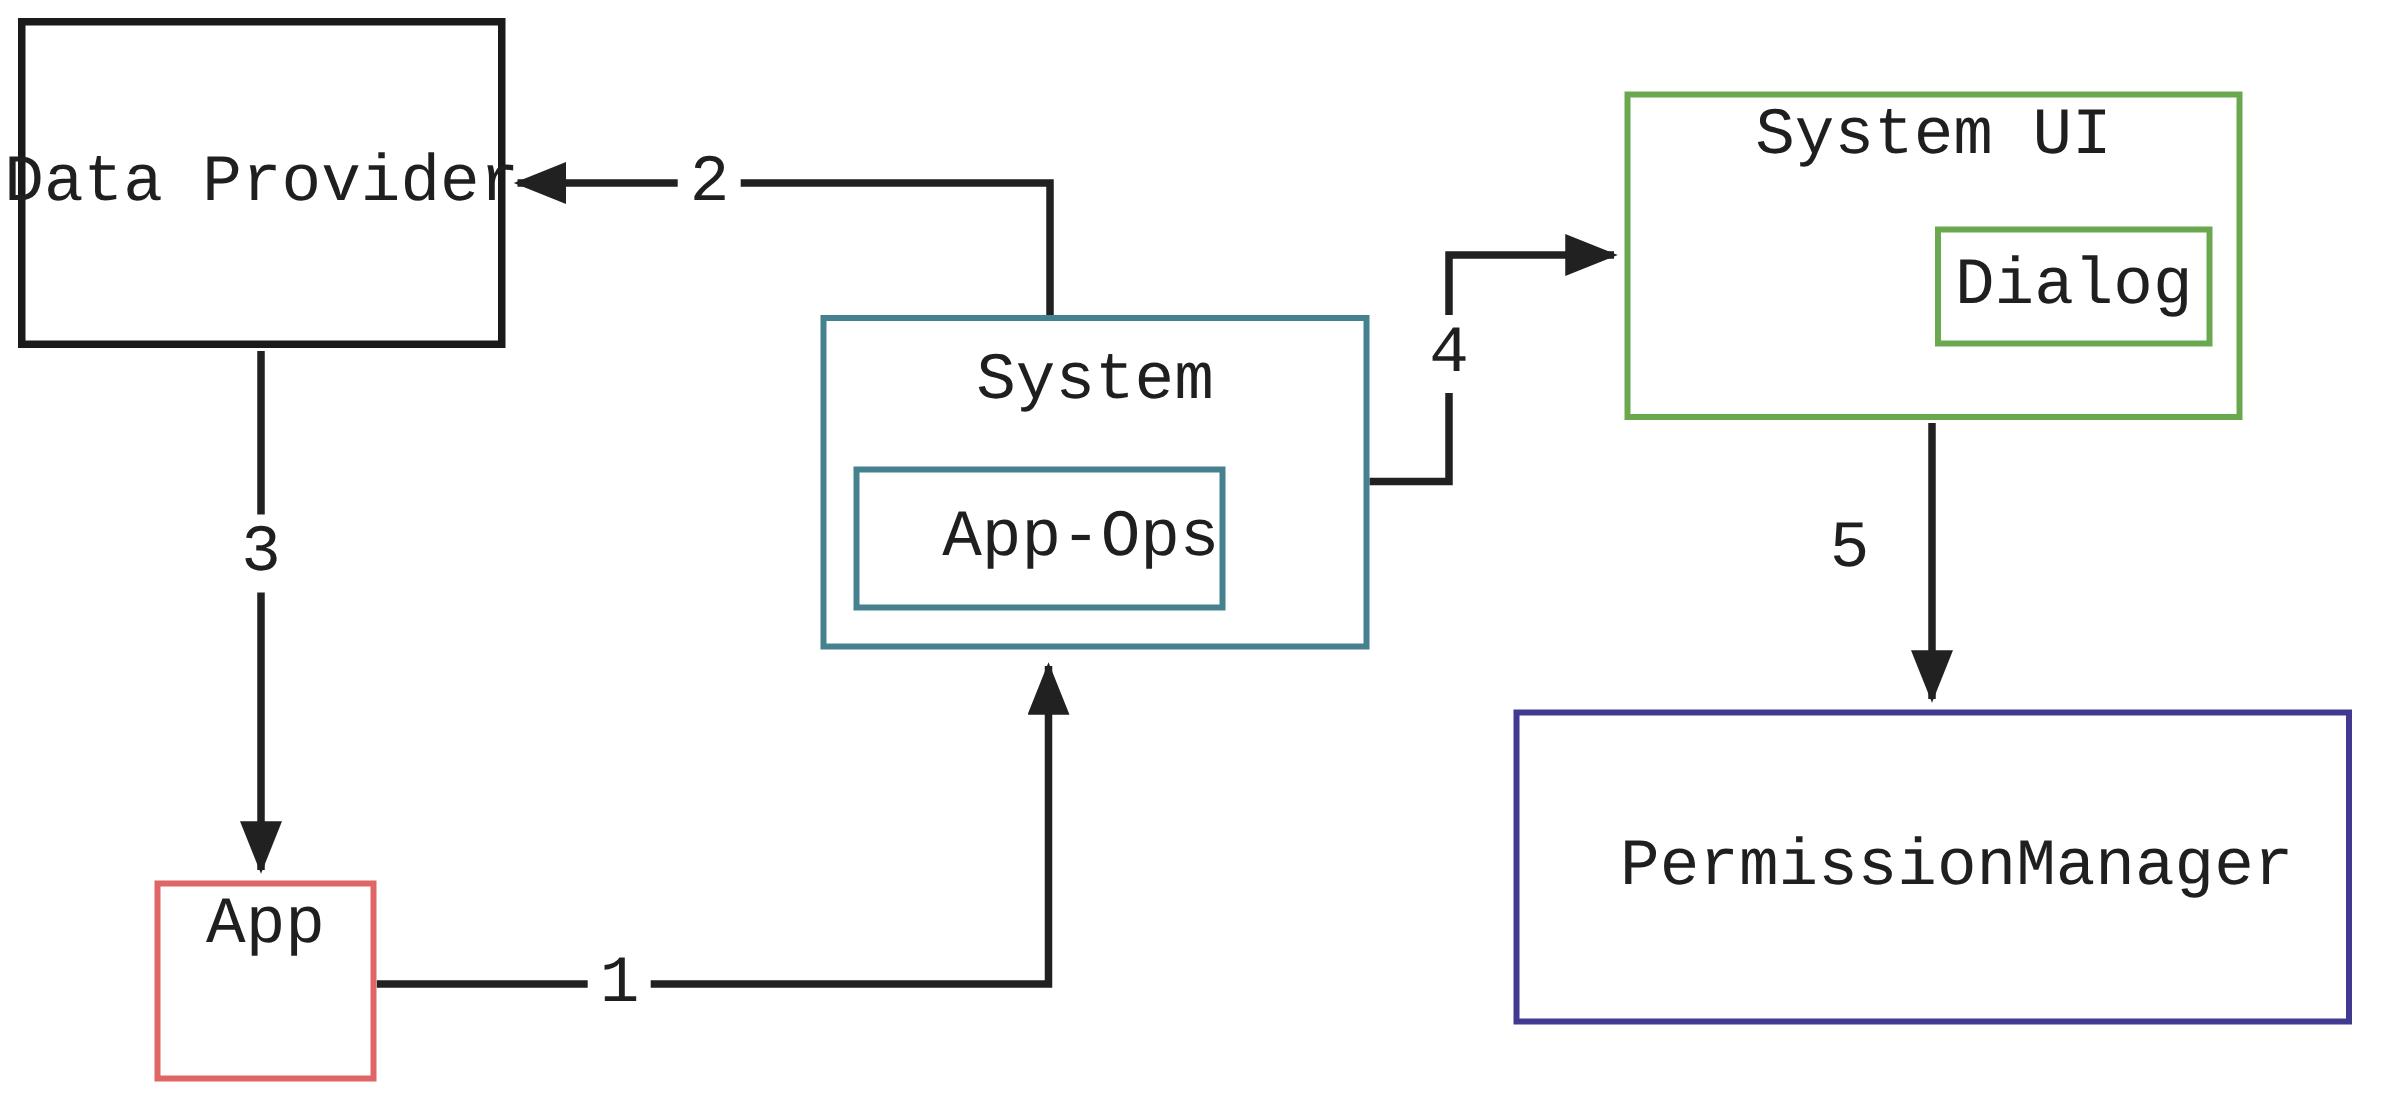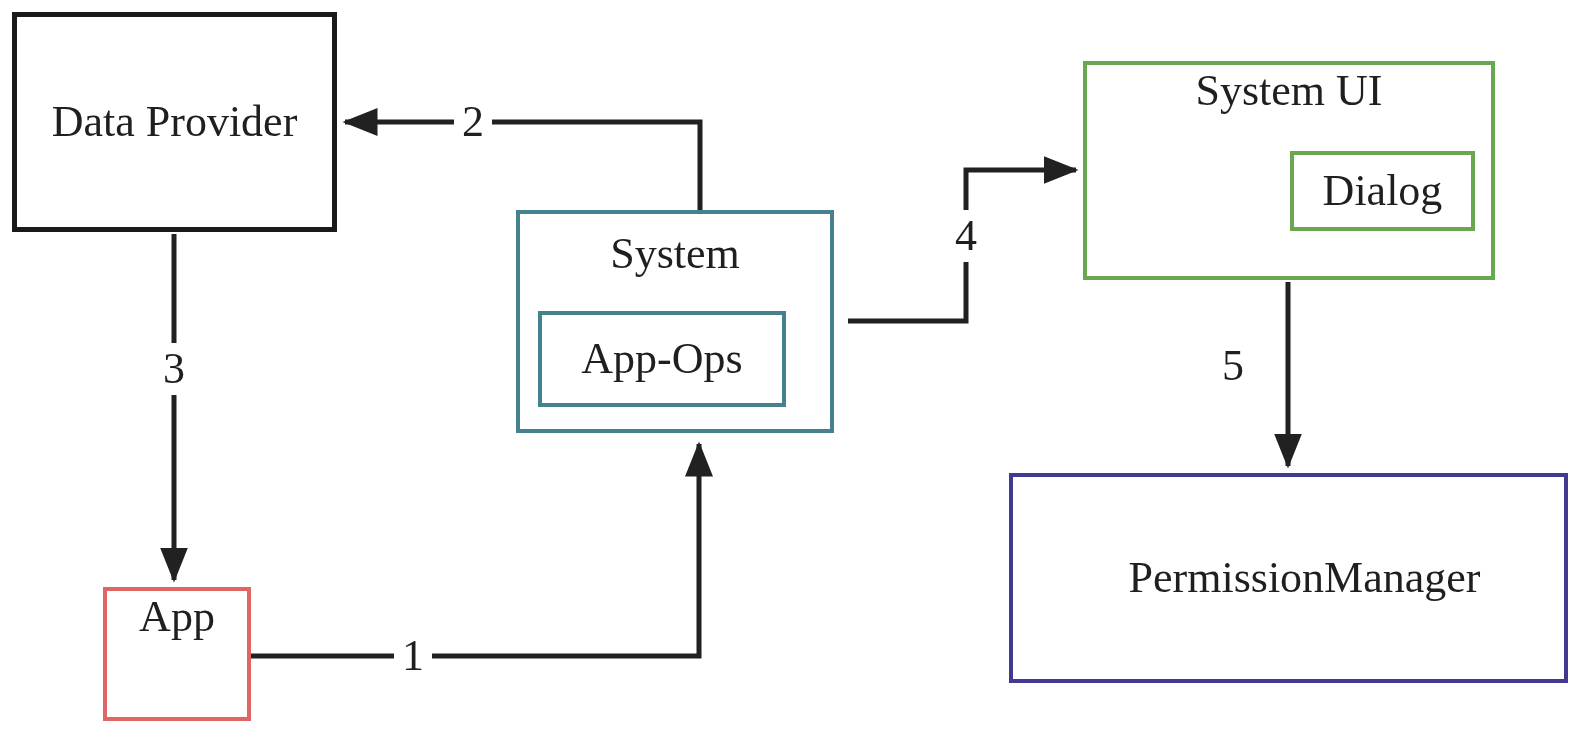--- a/index.html
+++ b/index.html
@@ -3,21 +3,21 @@
 <meta charset="utf-8">
 <style>
   * { margin: 0; padding: 0; box-sizing: border-box; }
   html, body { background: #ffffff; }
 
   .canvas {
     position: relative;
     width: 1588px;
     height: 740px;
     background: var(--background, #ffffff);
-    font-family: Liberation Serif, serif;
+    font-family: Liberation Mono, monospace;
     color: var(--text, #1f1f1f);
     overflow: hidden;
   }
 
   
   .connectors { position: absolute; left: 0; top: 0; width: 1588px; height: 740px; }
   .connectors path.edge {
     fill: none;
     stroke: var(--connector, #212121);
     stroke-width: 5;
@@ -32,30 +32,30 @@
     left: 12px; top: 12px; width: 325px; height: 220px;
     border: 5px solid var(--node-default, #1a1a1a);
     display: flex; align-items: center; justify-content: center;
   }
   .node-app {
     left: 103px; top: 587px; width: 148px; height: 134px;
     border: 4px solid var(--node-app, #e06666);
     display: flex; justify-content: center;
   }
   .node-system {
-    left: 516px; top: 210px; width: 318px; height: 223px;
+    left: 547px; top: 210px; width: 366px; height: 223px;
     border: 4px solid var(--node-system, #45818e);
     text-align: center;
   }
   .node-system > .node-label { display: block; margin-top: 14px; }
   .node-app-ops {
     position: absolute; left: 18px; top: 97px; width: 248px; height: 96px;
     border: 4px solid var(--node-system, #45818e);
     background: var(--background, #ffffff);
-    display: flex; align-items: center; justify-content: center;
+    display: flex; align-items: center; justify-content: flex-end;
   }
   .node-system-ui {
     left: 1083px; top: 61px; width: 412px; height: 219px;
     border: 4px solid var(--node-system-ui, #6aa84f);
     text-align: center;
   }
   .node-system-ui > .node-label { display: block; margin-top: 0; }
   .node-dialog {
     position: absolute; right: 16px; top: 86px; width: 185px; height: 80px;
     border: 4px solid var(--node-system-ui, #6aa84f);

